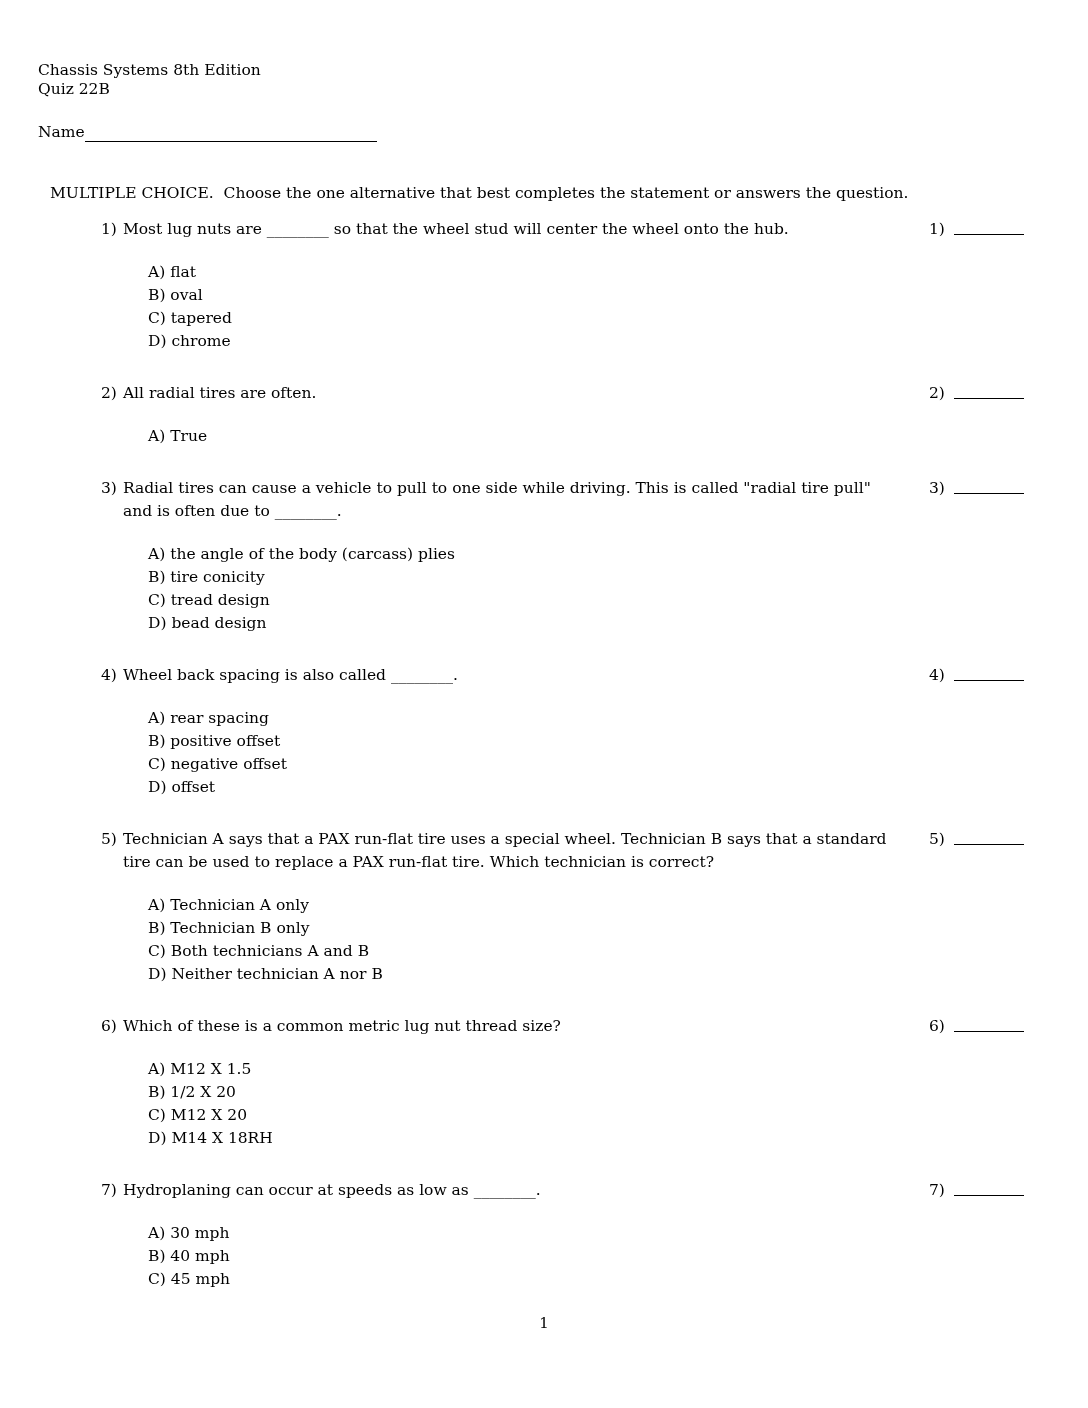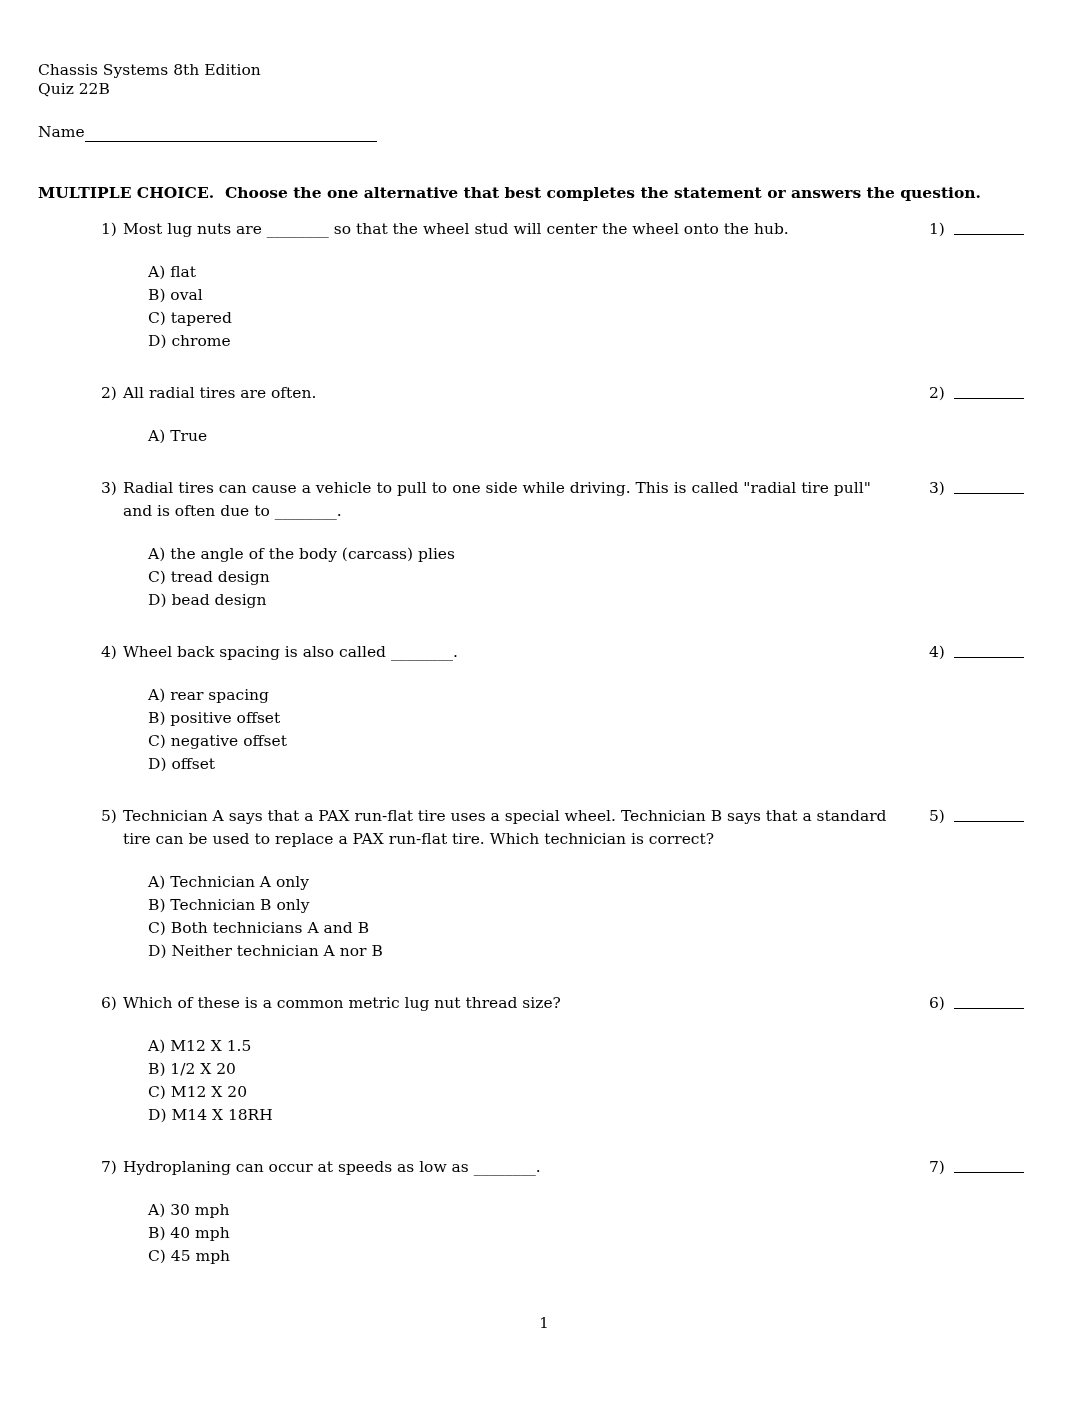--- a/index.html
+++ b/index.html
@@ -26,23 +26,24 @@
   }
   .name-line {
     width: 292px;
     border-bottom: 1px solid #000;
     height: 18px;
   }
 
   .instructions {
     margin-top: 41px;
     font-size: 15.5px;
-    font-weight: bold;
+    font-weight: normal;
     line-height: 20px;
     white-space: pre-wrap;
+    margin-left: 12px;
   }
 
   .questions {
     margin-top: 15px;
     padding-left: 63px;
   }
   .question {
     display: flex;
     align-items: flex-start;
     margin-bottom: 29px;
@@ -131,20 +132,21 @@
   </div>
 
   <div class="question">
     <div class="q-left">
       <div class="q-line">
         <span class="q-num">3)</span>
         <span class="q-text">Radial tires can cause a vehicle to pull to one side while driving. This is called "radial tire pull" and is often due to ________.</span>
       </div>
       <div class="choices">
             <div class="choice">A) the angle of the body (carcass) plies</div>
+            <div class="choice">B) tire conicity</div>
             <div class="choice">C) tread design</div>
             <div class="choice">D) bead design</div>
           </div>
     </div>
     <div class="q-right">
       <span class="ans-num">3)</span>
       <span class="ans-line"></span>
     </div>
   </div>
 

